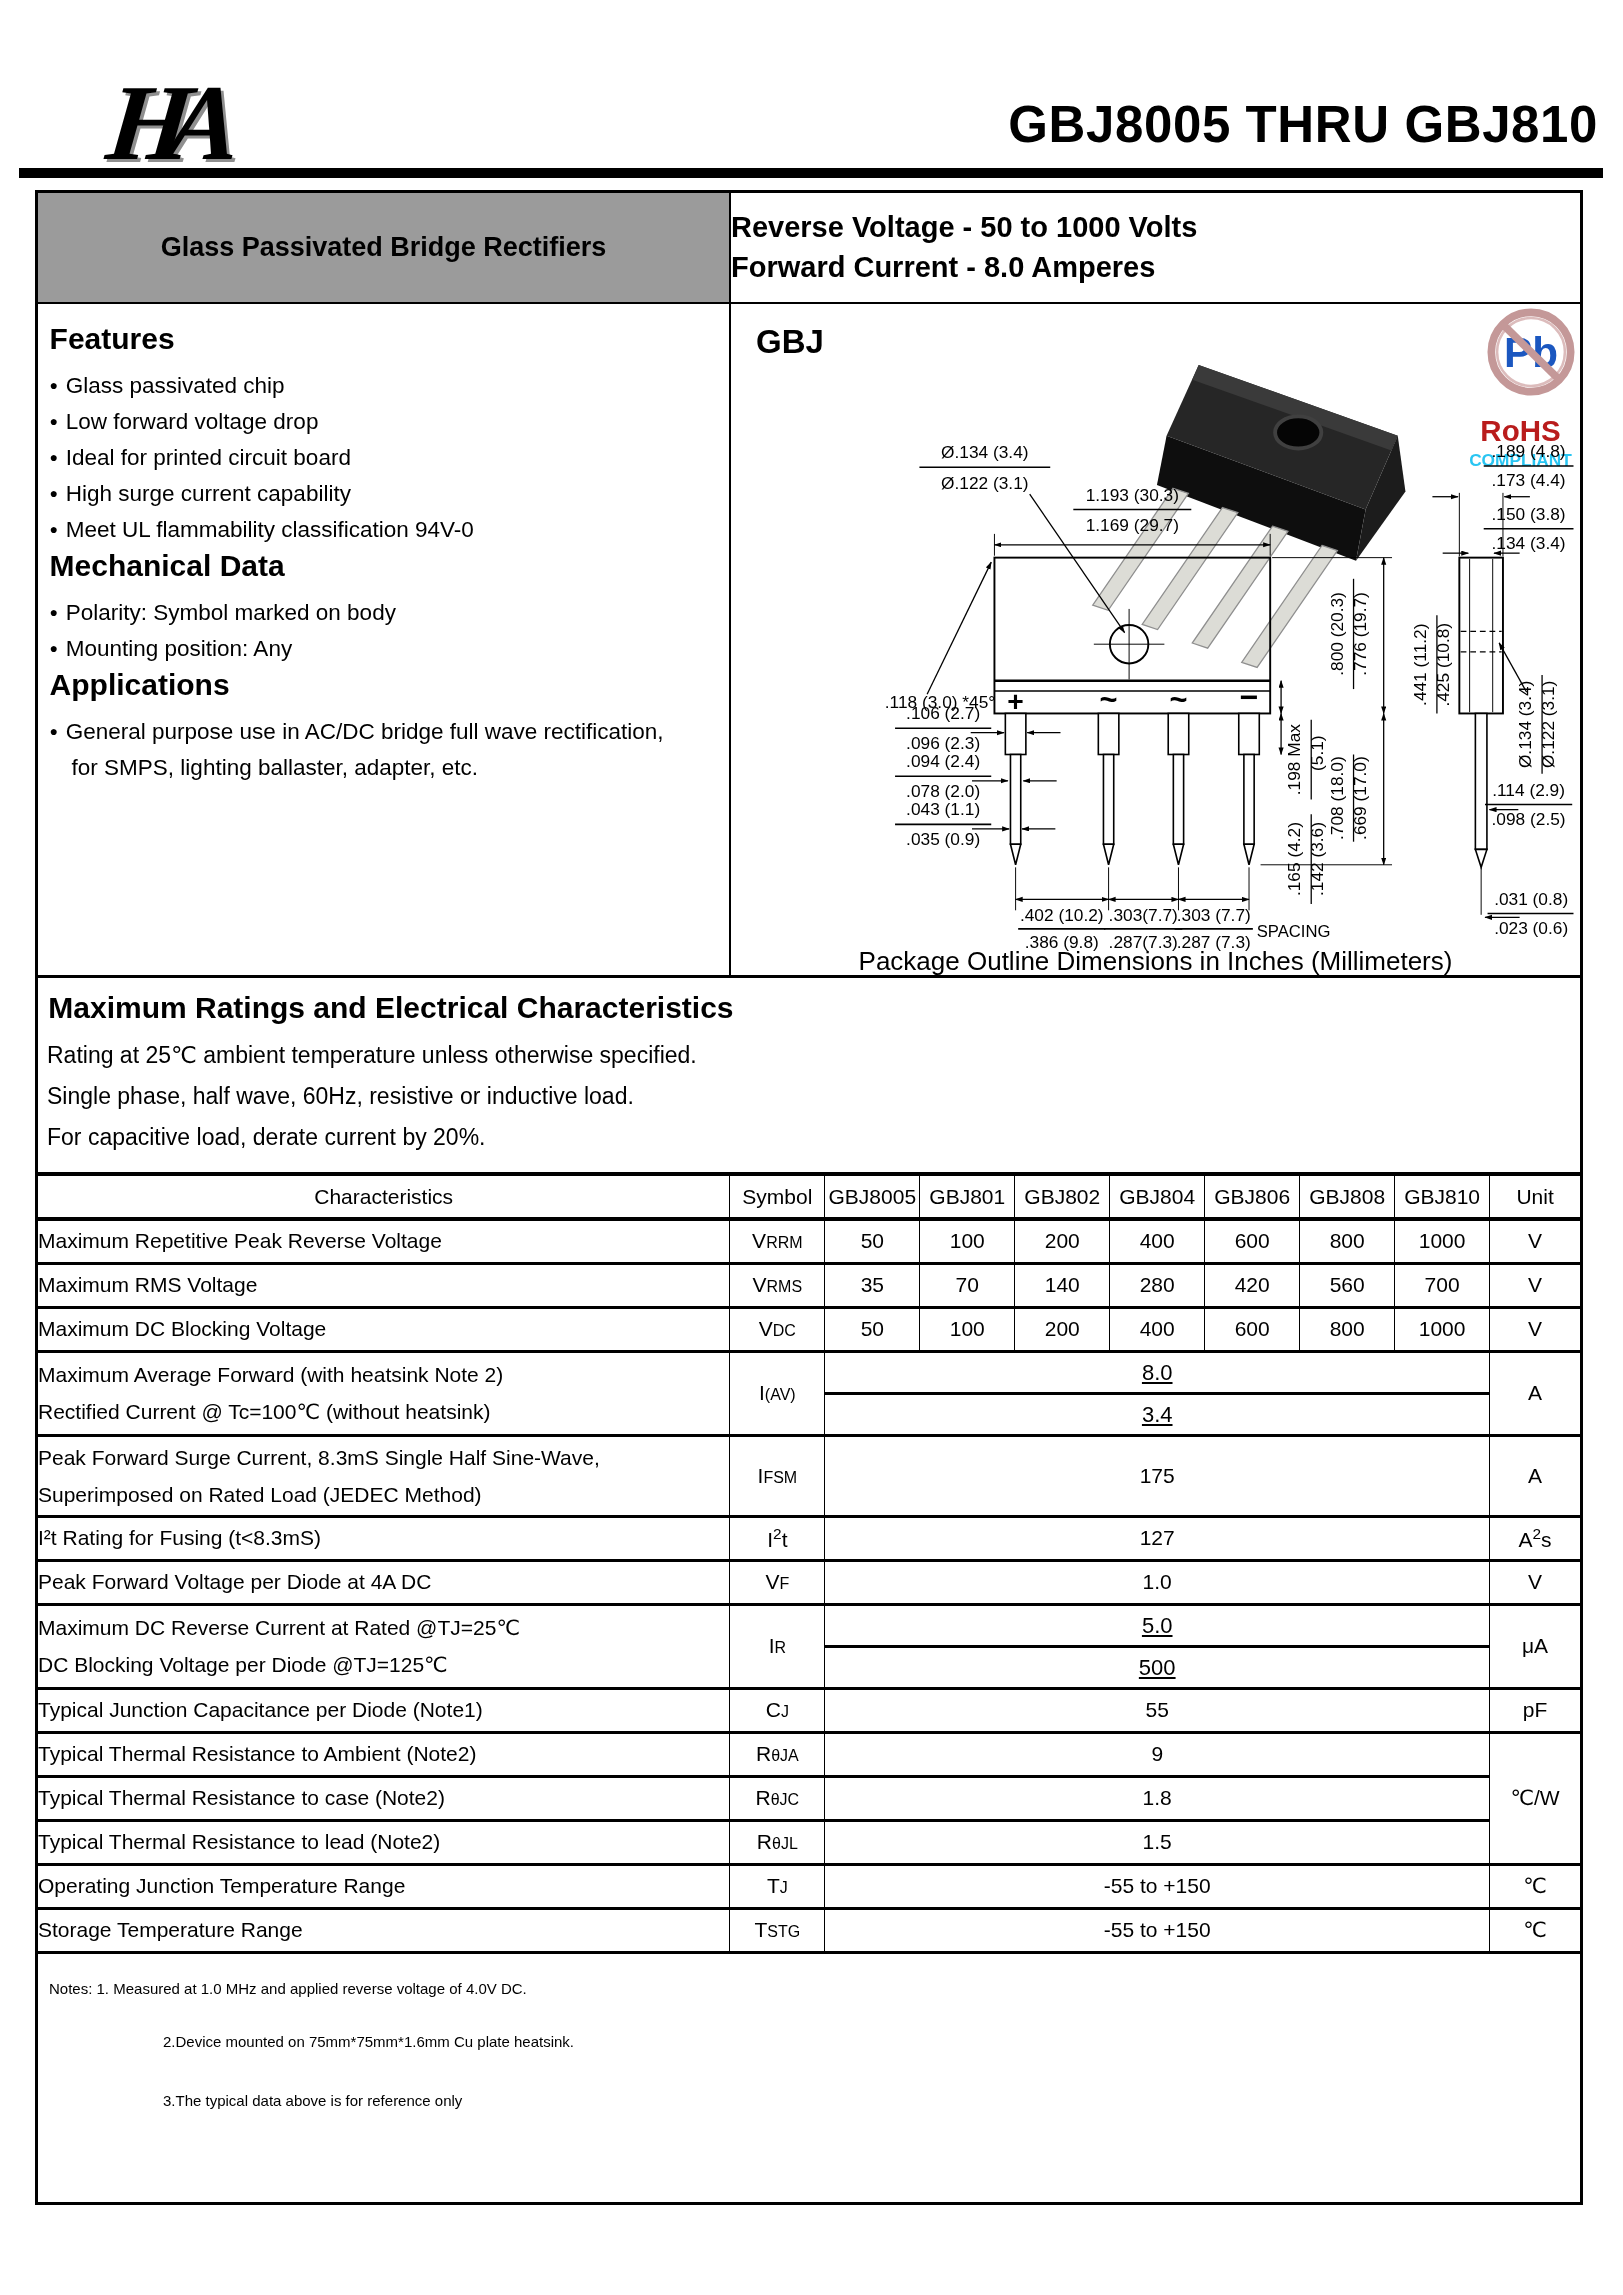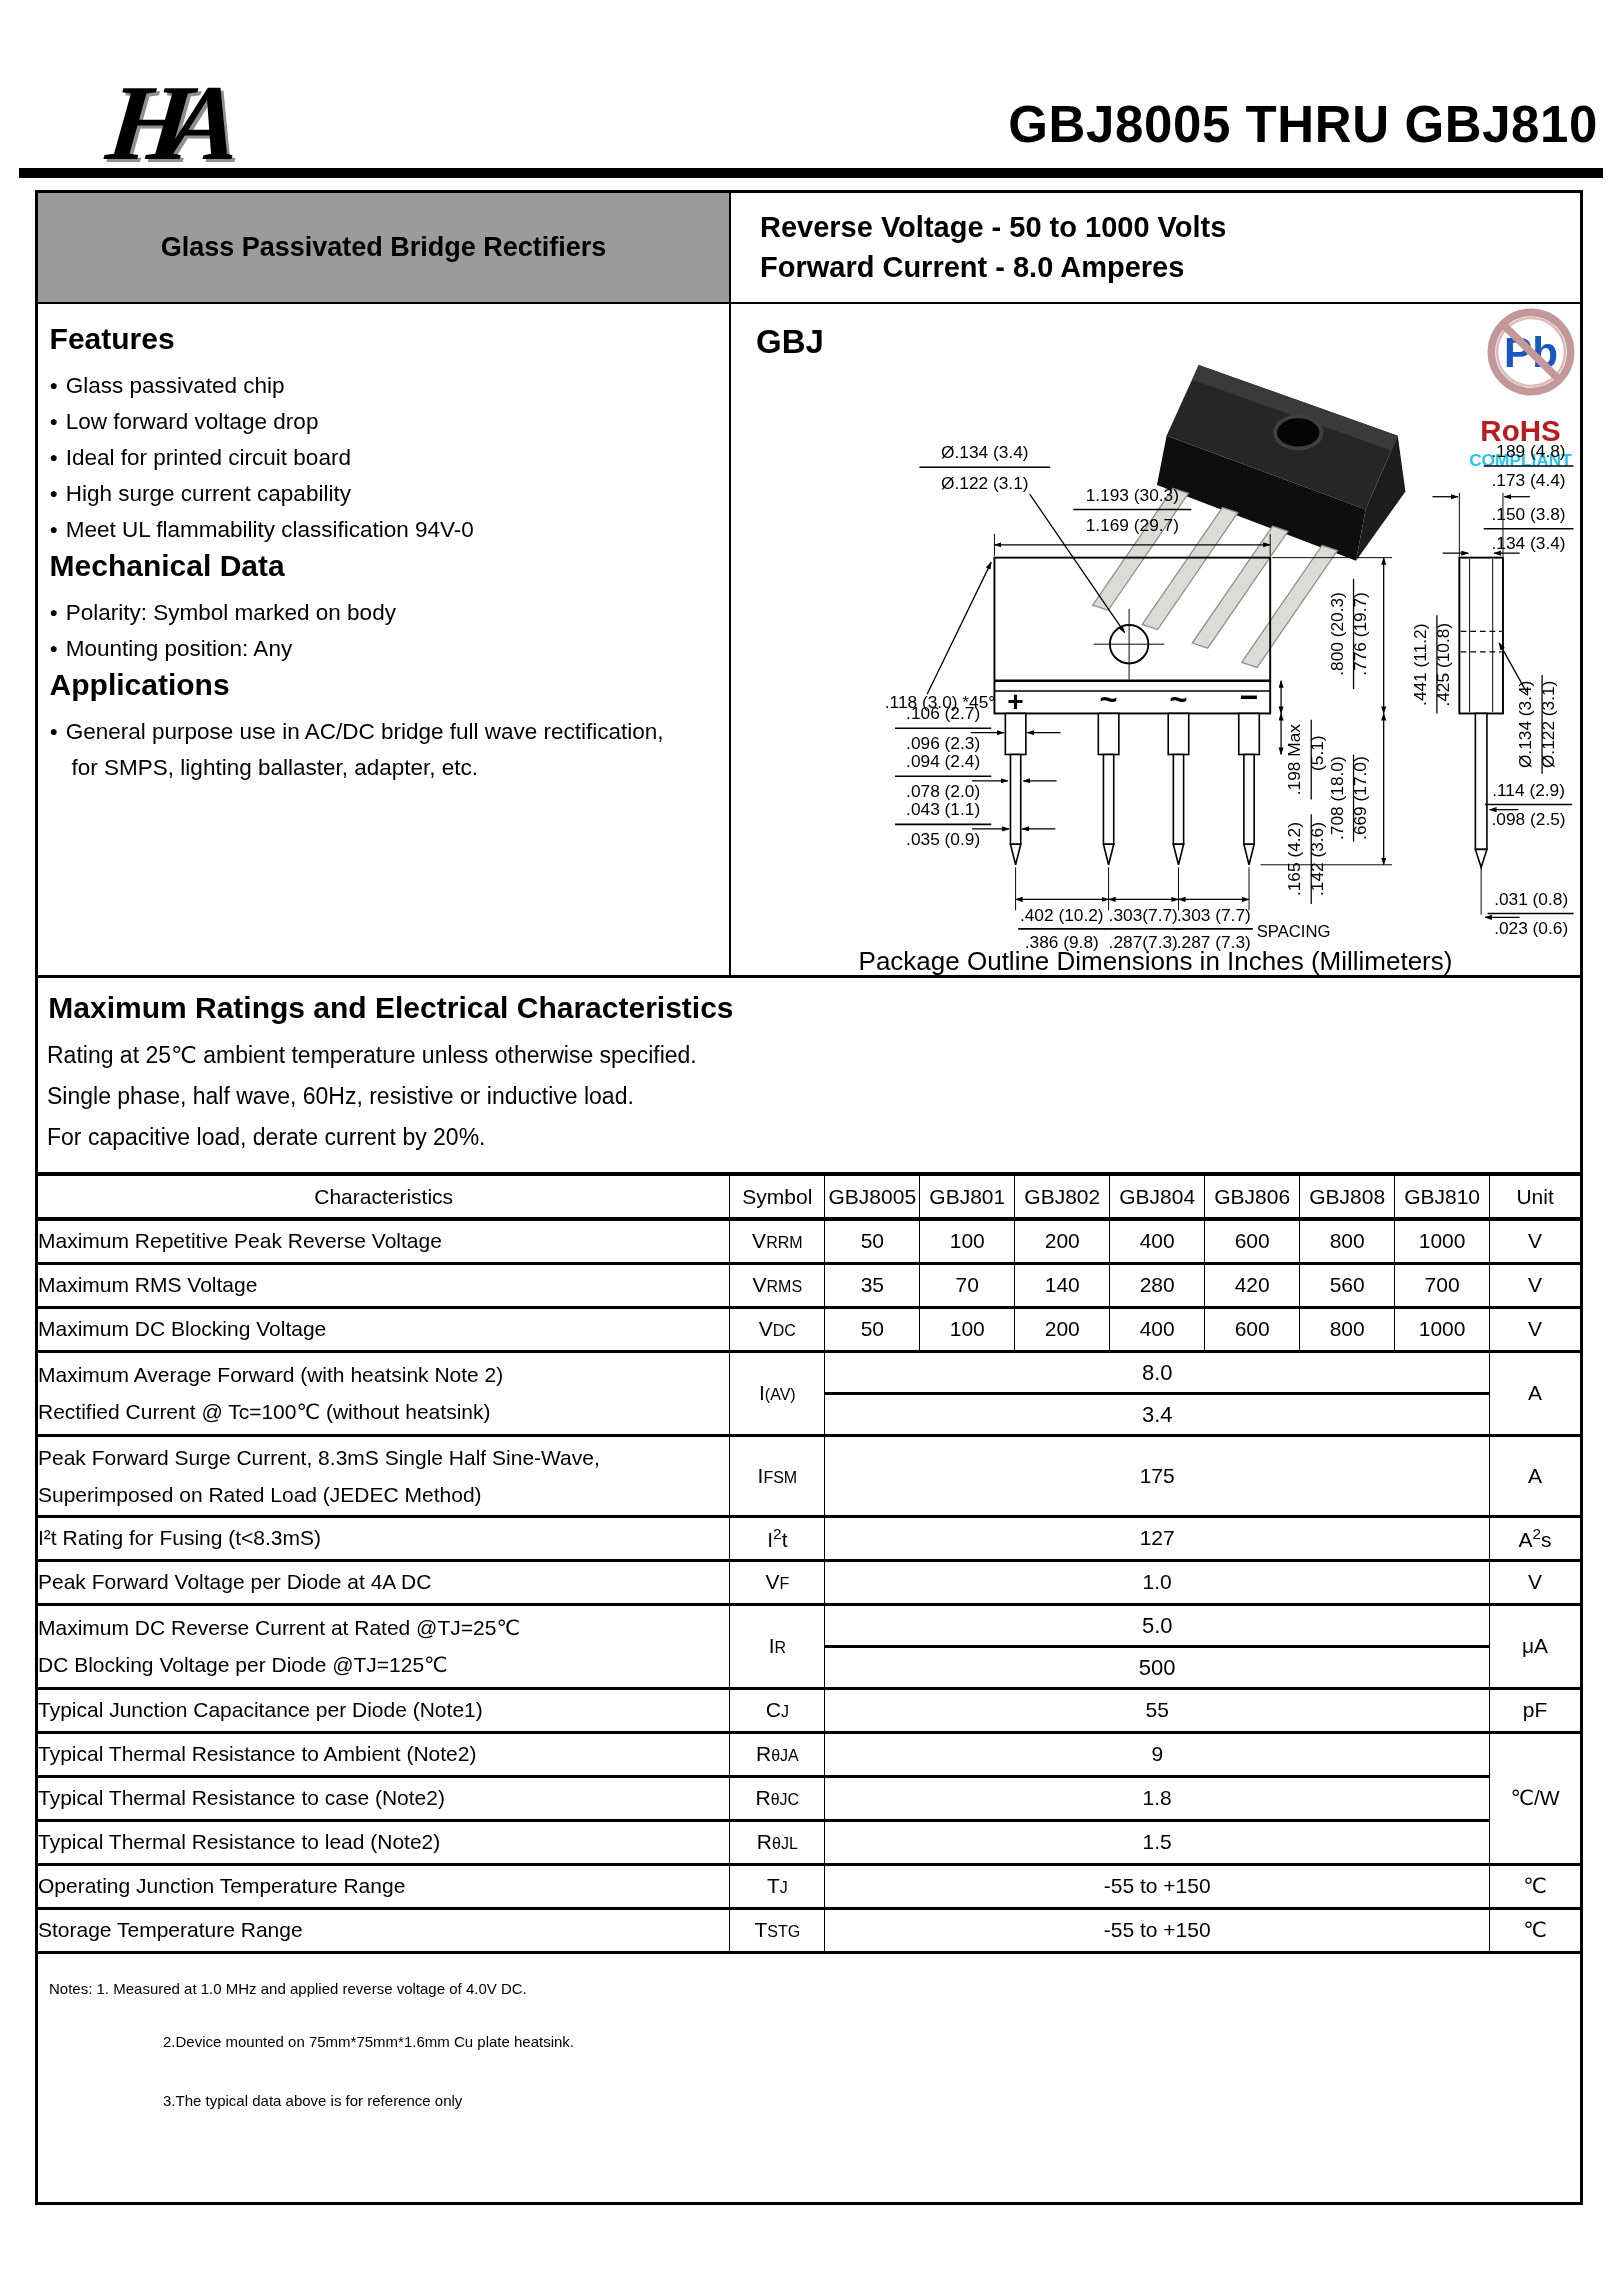--- a/index.html
+++ b/index.html
@@ -5,21 +5,21 @@
   html,body{margin:0;padding:0;background:#fff;}
   body{width:1624px;height:2295px;position:relative;font-family:"Liberation Sans","DejaVu Sans",sans-serif;color:#000;}
   .abs{position:absolute;}
   
   .logo{left:108px;top:69px;font-family:"Liberation Serif","DejaVu Serif",serif;font-weight:bold;font-style:italic;
         font-size:108px;letter-spacing:-0.22em;transform:skewX(-6deg);text-shadow:3.2px 2.6px 0 #8f8f8f;line-height:1;}
   .doc-title{right:26px;top:95px;font-size:51px;font-weight:bold;letter-spacing:0.6px;}
   .top-rule{left:19px;top:168px;width:1584px;height:9.6px;background:#000;}
   
   .frame{left:35px;top:190px;width:1548px;height:2015px;border:3.2px solid #000;box-sizing:border-box;}
-  .toprow{display:flex;height:109px;border-bottom:2.6px solid #000;gap:29px;}
+  .toprow{display:flex;height:109px;border-bottom:2.6px solid #000;}
   .graybox{width:693px;background:#9b9b9b;border-right:2.6px solid #000;display:flex;align-items:center;justify-content:center;
            font-size:27px;font-weight:bold;box-sizing:border-box;}
   .rvbox{flex:1;display:flex;flex-direction:column;align-items:flex-start;justify-content:center;gap:6.4px;
          font-size:29px;font-weight:bold;}
   .midrow{display:flex;height:671px;}
   .leftcol{width:693px;border-right:2.6px solid #000;box-sizing:border-box;padding:18px 15.4px 0 11.6px;}
   .rightcol{flex:1;position:relative;}
   h2.sec{font-size:30px;font-weight:bold;margin:0 0 13px 0;}
   .blist{list-style:none;margin:0;padding:0;font-size:22.5px;}
   .blist li{display:flex;align-items:baseline;line-height:33px;}
@@ -44,21 +44,21 @@
   table.spec th{border-bottom-width:4.5px;}
   table.spec td:first-child, table.spec th:first-child{border-left:none;}
   table.spec td:last-child, table.spec th:last-child{border-right:none;}
   tr.r68{height:44px;} tr.r126{height:81px;} tr.rh{height:45px;}
   td.char{text-align:left;padding-left:9px;}
   td.sym,td.val,td.unit{text-align:center;}
   td.val{font-size:22px;}
   .ss{font-size:16px;}
   sup{font-size:15.4px;}
   .cl{line-height:37px;}
-  td.vsplit{padding:0;}
+  td.vsplit{padding:0;text-decoration:underline;}
   .vh{height:39px;line-height:39px;text-align:center;border-bottom:3.2px solid #000;font-size:22px;}
   .vh2{border-bottom:none;}
   
   .notes{padding:26px 0 0 11px;font-size:15px;}
   .notes .n1{margin-bottom:36px;}
   .notes .ni{margin-left:114px;margin-bottom:42px;}
   svg text{font-family:"Liberation Sans","DejaVu Sans",sans-serif;}
 </style>
 </head>
 <body>

